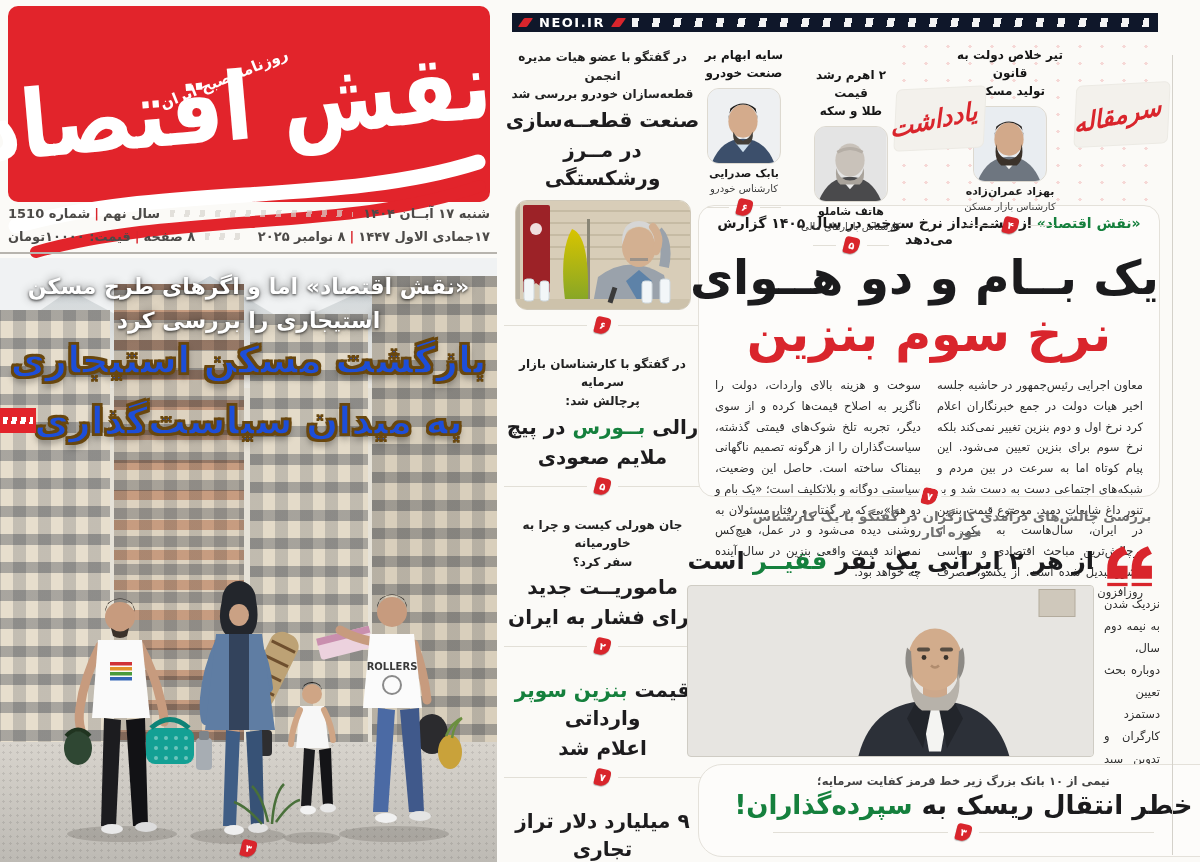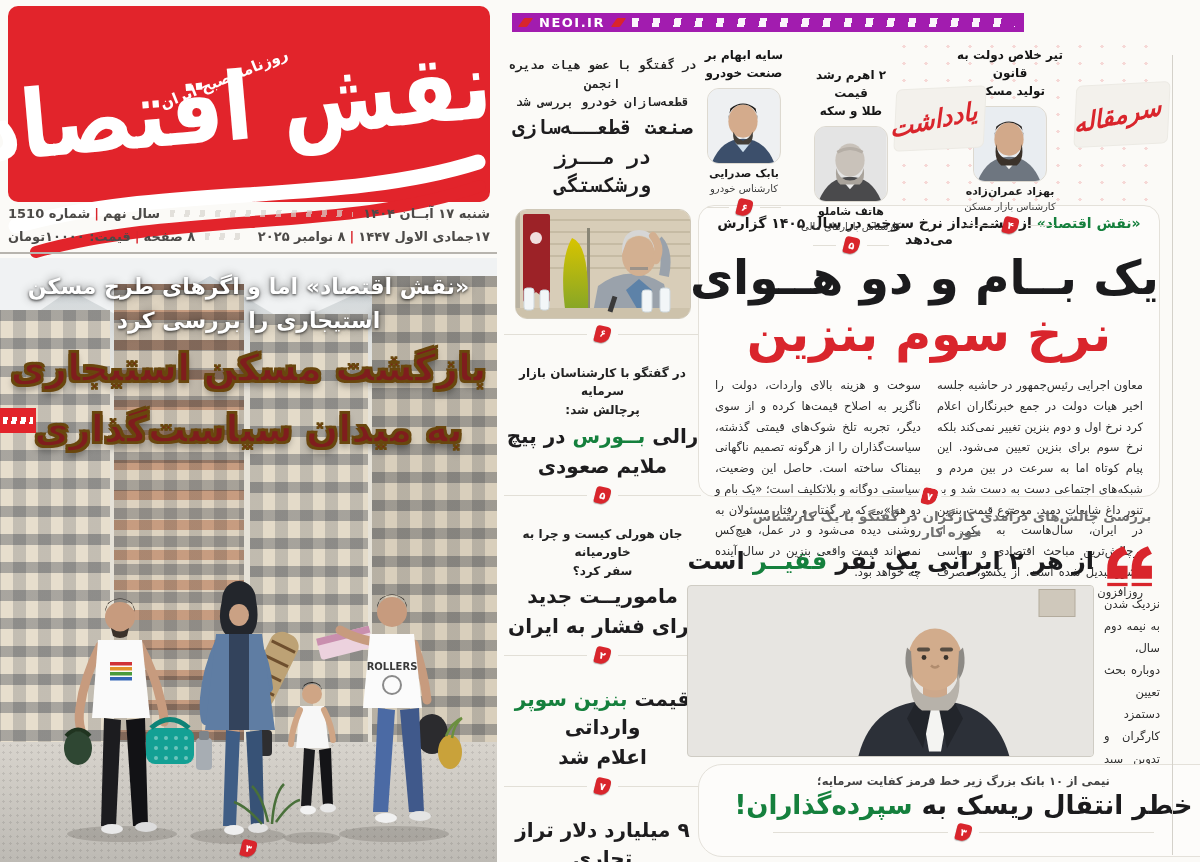--- a/index.html
+++ b/index.html
@@ -47,43 +47,43 @@
       repeating-linear-gradient(to bottom, rgba(74,84,104,.35) 0 11px, transparent 11px 28px),
       repeating-linear-gradient(to right, rgba(74,84,104,.2) 0 13px, transparent 13px 25px); }
   .ground { position:absolute; left:0; right:0; bottom:0; height:120px;
     background:linear-gradient(#d8d4cd,#bdbab4);
     background-image:radial-gradient(rgba(0,0,0,.09) 1px, transparent 1.3px),
       linear-gradient(#d8d4cd,#bdbab4); background-size:7px 7px, 100% 100%; }
   .family { position:absolute; left:0; bottom:0; }
   .ps-kicker { position:absolute; top:12px; left:0; right:0; text-align:center;
     color:#fff; font-weight:bold; font-size:22px; line-height:1.55; z-index:5;
     text-shadow:0 1px 3px rgba(0,0,0,.8), 0 0 10px rgba(0,0,0,.45); }
-  .ps-h { position:absolute; top:80px; left:0; right:0; text-align:center; z-index:5;
-    color:#7f1d1d; font-weight:bold; font-size:38px; line-height:1.6;
+  .ps-h { position:absolute; top:72px; left:0; right:0; text-align:center; z-index:5;
+    color:#1d4ed8; font-weight:bold; font-size:38px; line-height:1.6;
     -webkit-text-stroke:1.6px #69470e;
     text-shadow:2px 2px 0 #69470e, -2px 2px 0 #69470e, 2px -2px 0 #69470e,
       -2px -2px 0 #69470e, 0 5px 7px rgba(0,0,0,.4); }
   .wm { position:absolute; left:0; top:150px; width:36px; height:25px; z-index:6;
     background:#e2242b; display:flex; align-items:center; padding:0 3px; }
   .wm i { display:block; width:100%; height:7px;
     background:repeating-linear-gradient(100deg,#fff 0 5px, transparent 5px 9px); }
   .photo .tag-center { position:absolute; bottom:5px; left:0; right:0; z-index:6;
     display:flex; justify-content:center; }
 
   
   .tag-row { display:flex; align-items:center; gap:8px; width:100%; }
   .tag-row .tl { flex:1; height:1px; background:#e2dfd7; }
   .ptag { display:inline-flex; align-items:center; justify-content:center;
     min-width:15px; height:17px; padding:0 2px; background:#d9252c; color:#fff;
     font-size:10px; font-weight:bold; border-radius:4px 4px 9px 2px;
     transform:rotate(14deg); box-shadow:0 1px 1px rgba(0,0,0,.3); line-height:1; }
 
   
-  .neoi { position:absolute; left:512px; top:13px; width:512px; height:19px;
-    background:#a21caf; display:flex; align-items:center; gap:9px;
+  .neoi { position:absolute; left:512px; top:13px; width:646px; height:19px;
+    background:#0f172a; display:flex; align-items:center; gap:9px;
     padding:0 9px; direction:ltr; }
   .rdash { width:9px; height:9px; background:#d9252c; transform:skewX(-35deg); border-radius:1px; }
   .neoi .site { color:#fff; font-weight:bold; font-size:13px; letter-spacing:1.5px; }
   .wdashes { flex:1; height:9px; opacity:.95;
     background:repeating-linear-gradient(100deg,#ffffff 0 7px, transparent 7px 21px); }
   .dotbg { position:absolute; left:893px; top:38px; width:267px; height:172px;
     background-image:radial-gradient(rgba(217,37,44,.16) 1.5px, transparent 1.7px);
     background-size:22px 17px; }
   .callabel { position:absolute; color:#d9252c; font-weight:bold; font-size:25px;
     font-style:italic; text-align:center; transform:rotate(-12deg) skewX(-6deg); z-index:2; }
@@ -394,21 +394,21 @@
     <div class="rl">کارشناس خودرو</div>
     <div class="tag-row">
         <span class="tl"></span>
         <span class="ptag">۶</span>
         <span class="tl"></span>
       </div>
   </div>
 
   <div class="mid">
 
-    <div class="mi" style="margin-top:9px;font-family:Liberation Mono, monospace;">
+    <div class="mi" style="margin-top:0;">
       <div class="mi-k">
         <span>در گفتگو با عضو هیات مدیره انجمن</span><br>
         <span>قطعه‌سازان خودرو بررسی شد</span>
       </div>
       <div class="mi-h red">صنعت قطعــه‌سازی</div>
       <div class="mi-h">در مــرز ورشکستگی</div>
       <div class="op-photo">
         <svg width="176" height="110" viewBox="0 0 176 110">
           <rect width="176" height="110" fill="#d8cdb8"></rect>
           <g stroke="#c6bba4" stroke-width="2">

